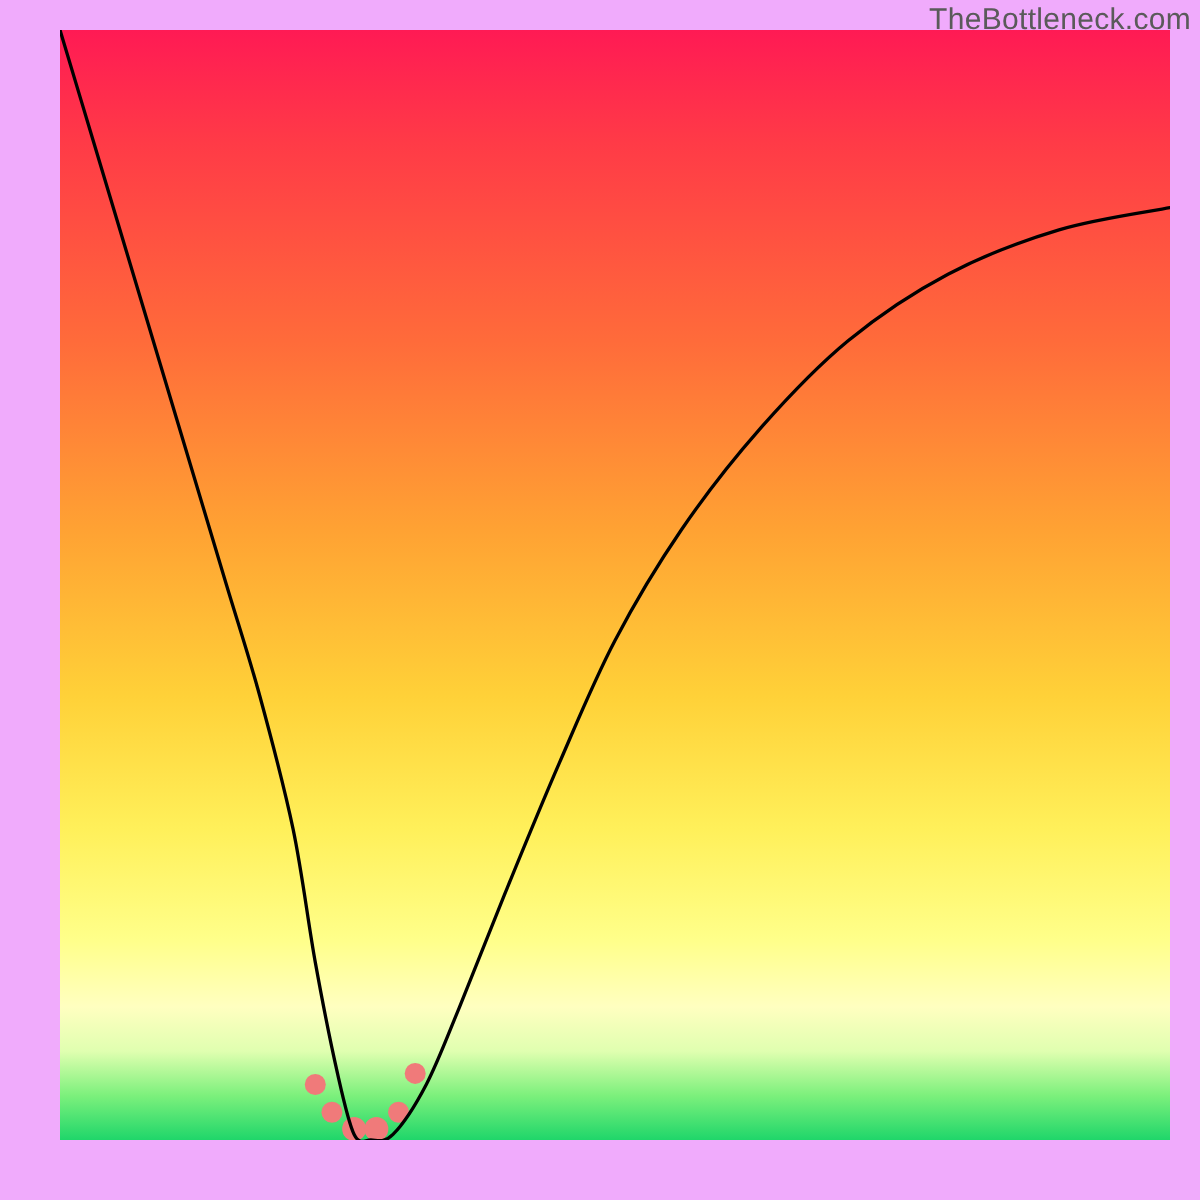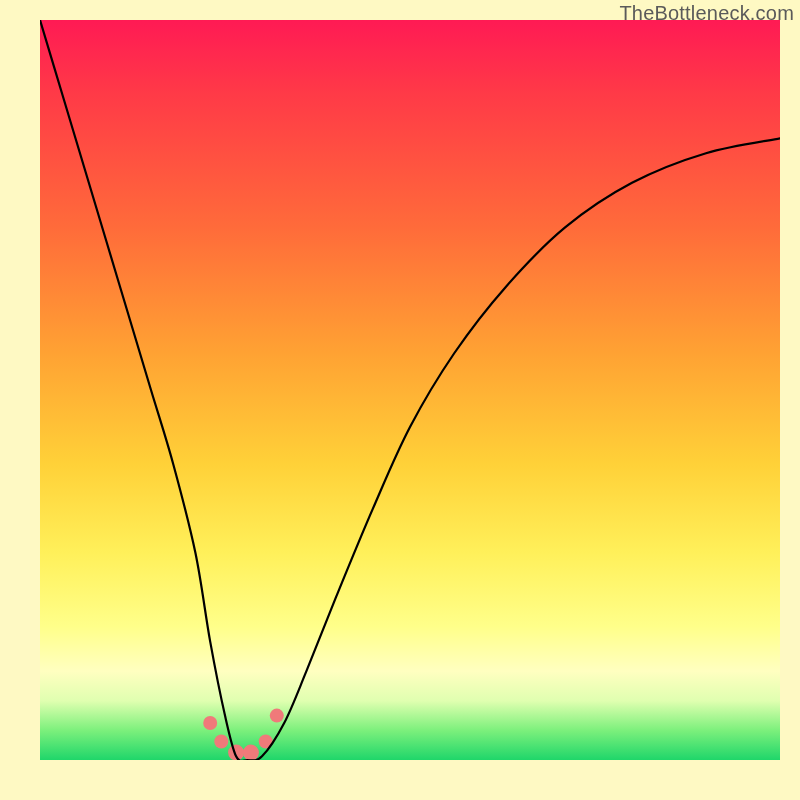--- a/index.html
+++ b/index.html
@@ -8,21 +8,21 @@
     width: 800px;
     height: 800px;
     overflow: hidden;
     background: #000;
     font-family: Arial, Helvetica, sans-serif;
   }
   .frame {
     position: relative;
     width: 800px;
     height: 800px;
-    background: #fef9c3;
+    background: #f0abfc;
   }
   .plot-area {
     position: absolute;
     left: 40px;
     top: 20px;
     width: 740px;
     height: 740px;
     
     background: linear-gradient(
       to bottom,

